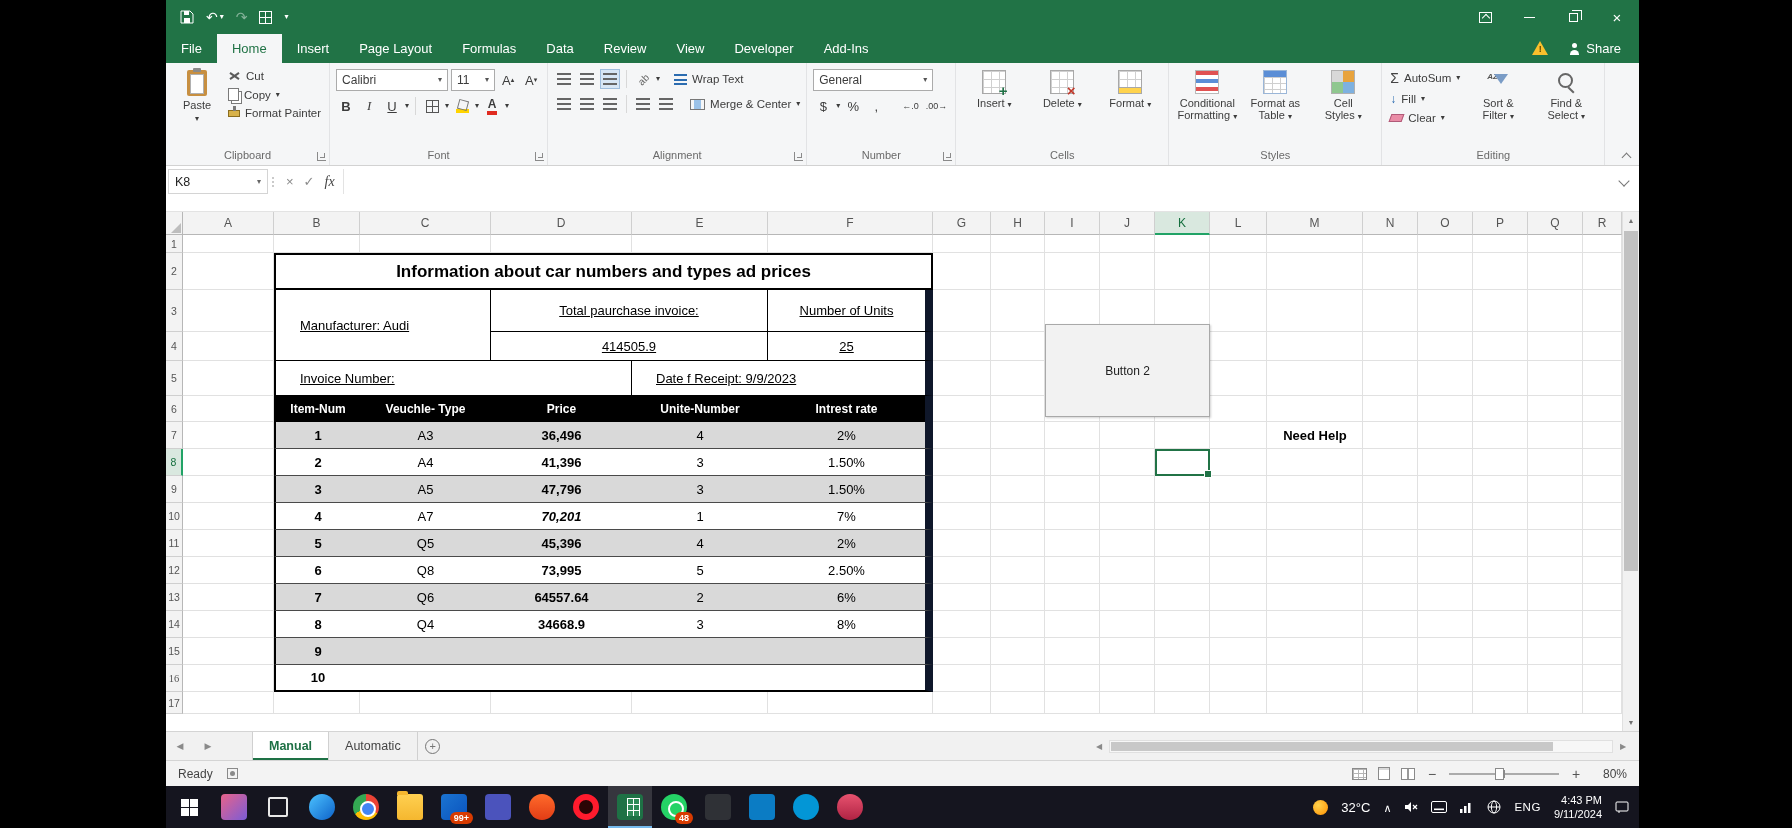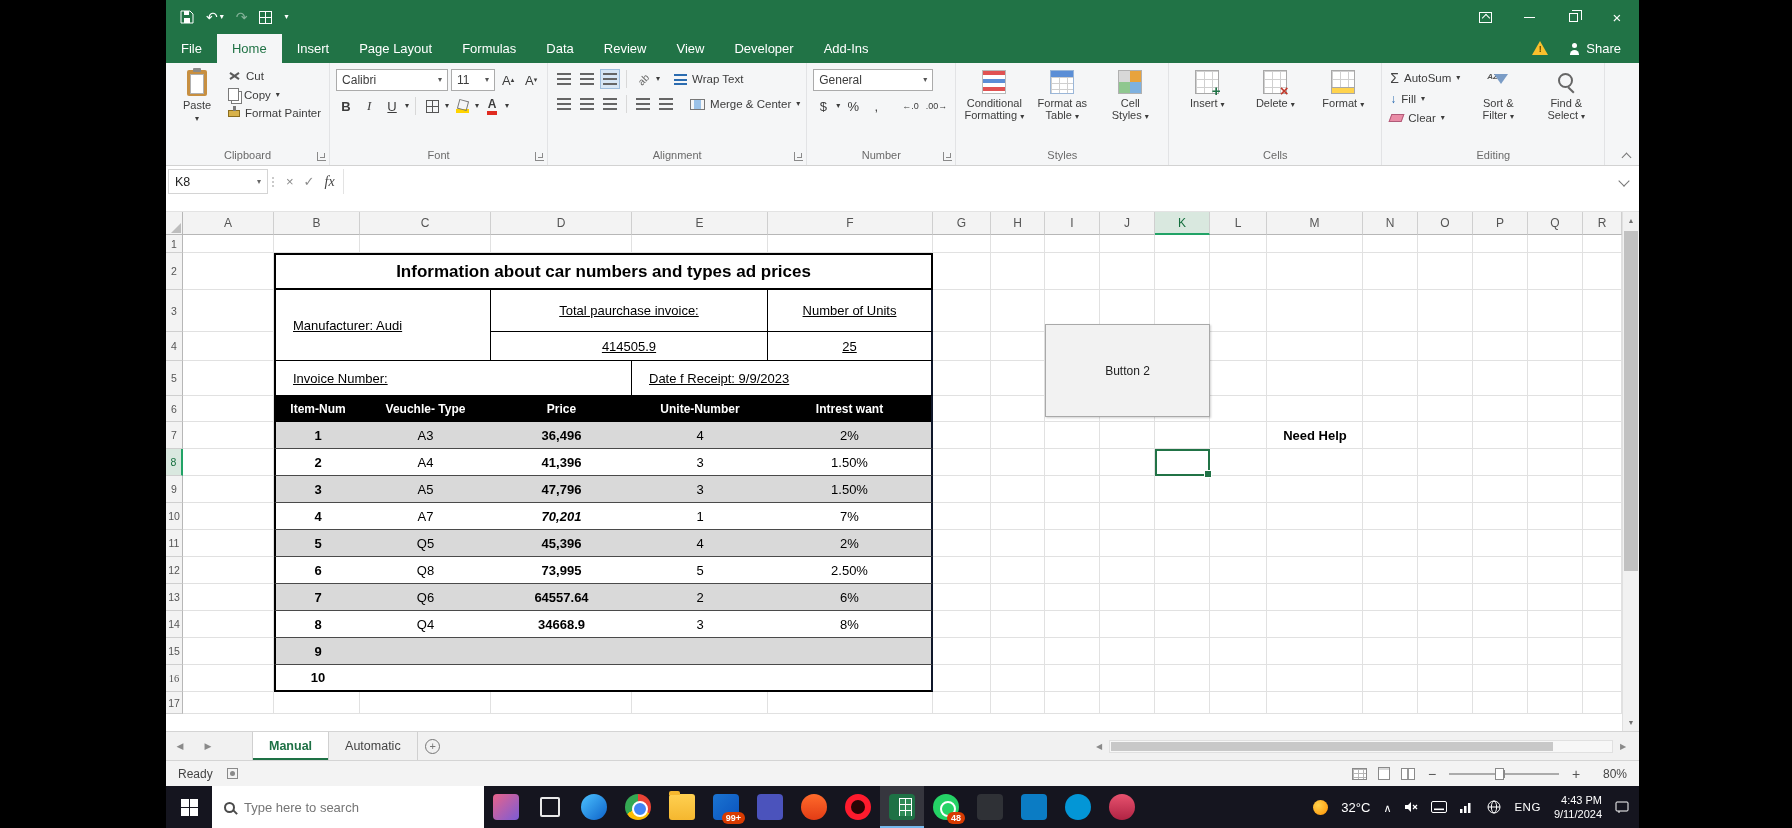--- a/index.html
+++ b/index.html
@@ -119,30 +119,30 @@
 .grid-wrap{flex:1;display:flex;background:#fff;overflow:hidden;}
 .sheet-grid{flex:0 0 1456px;display:grid;position:relative;background:#fff;}
 .corner{background:#f3f3f3;border-right:1px solid #b7b7b7;border-bottom:1px solid #b7b7b7;position:relative;}
 .corner::after{content:"";position:absolute;right:1px;bottom:1px;border-left:10px solid transparent;border-bottom:10px solid #bdbdbd;}
 .colhdr{background:#f3f3f3;border-right:1px solid #cfcfcf;border-bottom:1px solid #b7b7b7;color:#555;font-size:12px;display:flex;align-items:center;justify-content:center;}
 .colhdr.sel{background:#d9e8df;color:#156f3e;border-bottom:2px solid #21a366;}
 .rowhdr{background:#f3f3f3;border-right:1px solid #b7b7b7;border-bottom:1px solid #cfcfcf;color:#555;font-size:10.5px;display:flex;align-items:center;justify-content:center;}
 .rowhdr.sel{background:#d9e8df;color:#156f3e;border-right:2px solid #21a366;}
 .gcell{border-right:1px solid #e1e1e1;border-bottom:1px solid #e1e1e1;background:#fff;}
 .tc{display:flex;align-items:center;justify-content:center;font-size:13px;color:#000;background:#fff;white-space:nowrap;overflow:hidden;}
-.tc.left{justify-content:flex-start;padding-left:17px;}
+.tc.left{justify-content:flex-start;padding-left:24px;}
 .tc.title{font-weight:bold;font-size:17px;border:2px solid #000;}
 .tc.th{background:#000;color:#fff;font-weight:bold;font-size:12px;}
 .tc.nobg{background:transparent;}
 .bold{font-weight:bold;}
 .td{border-bottom:1px solid #4a4a4a;}
 .band{background:#d9d9d9;}
 .wrow{background:#fff;}
 .b-l2{border-left:2px solid #000;}
-.b-r2{border-right:2px solid #0f172a;}
+.b-r2{border-right:8px solid #0f172a;}
 .b-r1{border-right:1px solid #000;}
 .b-b1{border-bottom:1px solid #000;text-decoration:underline;}
 .b-b2{border-bottom:2px solid #000 !important;}
 .selbox{border:2px solid #217346;background:transparent;position:relative;z-index:5;}
 .selbox::after{content:"";position:absolute;right:-4px;bottom:-4px;width:6px;height:6px;background:#217346;border:1px solid #fff;}
 .button2{position:absolute;left:879px;top:112px;width:165px;height:93px;background:#f2f2f2;border:1px solid #a9a9a9;box-shadow:1px 1px 2px rgba(0,0,0,.18);display:flex;align-items:center;justify-content:center;font-size:12px;color:#222;z-index:6;}
 .vscroll{flex:0 0 17px;background:#f1f1f1;border-left:1px solid #e0e0e0;display:flex;flex-direction:column;}
 .varrow{height:17px;display:flex;align-items:center;justify-content:center;font-size:7px;color:#707070;}
 .vtrack{flex:1;position:relative;}
 .vthumb{position:absolute;left:1px;right:1px;top:2px;height:340px;background:#c1c1c1;}
@@ -420,51 +420,51 @@
               </span>
         </div>
       </div>
       <div class="rg-label"><span>Number</span></div>
       <span class="launcher"></span>
     </div>
 
     <div class="rgroup">
       <div class="rg-content">
         <div class="bigbtn">
+          <i class="big-ic ic-insert"></i>
+          <span class="bl"><span>Insert</span> <span class="dd">▾</span></span>
+        </div>
+        <div class="bigbtn">
+          <i class="big-ic ic-delete"></i>
+          <span class="bl"><span>Delete</span> <span class="dd">▾</span></span>
+        </div>
+        <div class="bigbtn">
+          <i class="big-ic ic-format"></i>
+          <span class="bl"><span>Format</span> <span class="dd">▾</span></span>
+        </div>
+      </div>
+      <div class="rg-label"><span>Cells</span></div>
+    </div>
+
+    <div class="rgroup">
+      <div class="rg-content">
+        <div class="bigbtn">
           <i class="big-ic ic-condfmt"></i>
           <span class="bl"><span>Conditional</span><br><span>Formatting</span> <span class="dd">▾</span></span>
         </div>
         <div class="bigbtn">
           <i class="big-ic ic-fmttable"></i>
           <span class="bl"><span>Format as</span><br><span>Table</span> <span class="dd">▾</span></span>
         </div>
         <div class="bigbtn">
           <i class="big-ic ic-cellstyles"></i>
           <span class="bl"><span>Cell</span><br><span>Styles</span> <span class="dd">▾</span></span>
         </div>
       </div>
       <div class="rg-label"><span>Styles</span></div>
-    </div>
-
-    <div class="rgroup">
-      <div class="rg-content">
-        <div class="bigbtn">
-          <i class="big-ic ic-insert"></i>
-          <span class="bl"><span>Insert</span> <span class="dd">▾</span></span>
-        </div>
-        <div class="bigbtn">
-          <i class="big-ic ic-delete"></i>
-          <span class="bl"><span>Delete</span> <span class="dd">▾</span></span>
-        </div>
-        <div class="bigbtn">
-          <i class="big-ic ic-format"></i>
-          <span class="bl"><span>Format</span> <span class="dd">▾</span></span>
-        </div>
-      </div>
-      <div class="rg-label"><span>Cells</span></div>
     </div>
 
     <div class="rgroup">
       <div class="rg-content">
         <div class="smallcol">
           <div class="smallbtn">
                 <span class="sigma">Σ</span>
                 <span>AutoSum</span>
                 <span class="dd">▾</span>
               </div>
@@ -862,21 +862,21 @@
           <div class="tc b-r1 b-b1" style="grid-area: 4 / 5 / span 1 / span 2;">Total paurchase invoice:</div>
           <div class="tc b-r2 b-b1" style="grid-area: 4 / 7 / span 1 / span 1;">Number of Units</div>
           <div class="tc b-r1 b-b1" style="grid-area: 5 / 5 / span 1 / span 2;">414505.9</div>
           <div class="tc b-r2 b-b1" style="grid-area: 5 / 7 / span 1 / span 1;">25</div>
           <div class="tc left b-l2 b-r1 b-b1" style="grid-area: 6 / 3 / span 1 / span 3;">Invoice Number:</div>
           <div class="tc left b-r2 b-b1" style="grid-area: 6 / 6 / span 1 / span 2;">Date f Receipt: 9/9/2023</div>
           <div class="tc th b-l2" style="grid-area: 7 / 3 / span 1 / span 1;">Item-Num</div>
           <div class="tc th" style="grid-area: 7 / 4 / span 1 / span 1;">Veuchle- Type</div>
           <div class="tc th" style="grid-area: 7 / 5 / span 1 / span 1;">Price</div>
           <div class="tc th" style="grid-area: 7 / 6 / span 1 / span 1;">Unite-Number</div>
-          <div class="tc th b-r2" style="grid-area: 7 / 7 / span 1 / span 1;">Intrest want</div>
+          <div class="tc th b-r2" style="grid-area: 7 / 7 / span 1 / span 1;">Intrest rate</div>
           <div class="tc td band b-l2 bold" style="grid-area: 8 / 3 / span 1 / span 1;">1</div>
           <div class="tc td band" style="grid-area: 8 / 4 / span 1 / span 1;">A3</div>
           <div class="tc td band bold" style="grid-area: 8 / 5 / span 1 / span 1;">36,496</div>
           <div class="tc td band" style="grid-area: 8 / 6 / span 1 / span 1;">4</div>
           <div class="tc td band b-r2" style="grid-area: 8 / 7 / span 1 / span 1;">2%</div>
           <div class="tc td wrow b-l2 bold" style="grid-area: 9 / 3 / span 1 / span 1;">2</div>
           <div class="tc td wrow" style="grid-area: 9 / 4 / span 1 / span 1;">A4</div>
           <div class="tc td wrow bold" style="grid-area: 9 / 5 / span 1 / span 1;">41,396</div>
           <div class="tc td wrow" style="grid-area: 9 / 6 / span 1 / span 1;">3</div>
           <div class="tc td wrow b-r2" style="grid-area: 9 / 7 / span 1 / span 1;">1.50%</div>
@@ -971,24 +971,20 @@
 
   <div class="taskbar">
     <div class="tb-start">
           <div class="winlogo">
             <i></i>
             <i></i>
             <i></i>
             <i></i>
           </div>
         </div>
-    <div class="tb-search">
-      <span class="mag"></span>
-      <input readonly="" placeholder="Type here to search" style="">
-    </div>
     <div class="tb-icons">
       <div class="tb-app">
             <div class="ai ai-stylus"></div>
           </div>
       <div class="tb-app">
             <div class="ai-taskview"></div>
           </div>
       <div class="tb-app">
             <div class="ai ai-edge"></div>
           </div>

